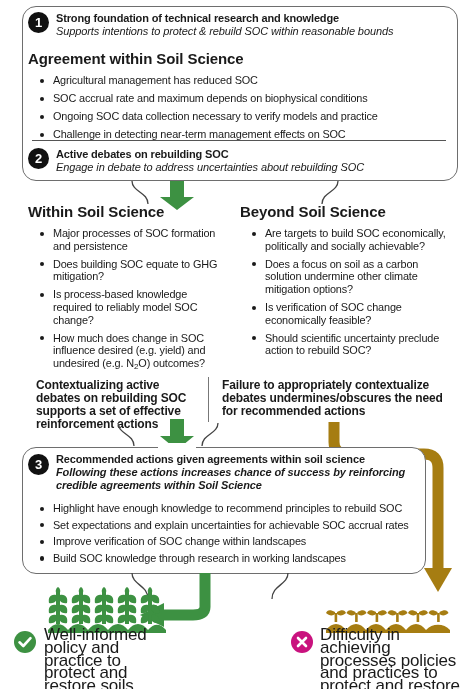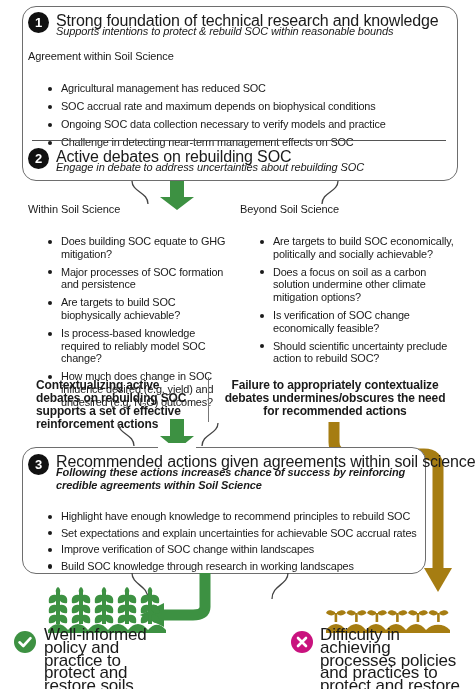--- a/index.html
+++ b/index.html
@@ -29,32 +29,32 @@
 
   
   .numcircle{
     position:absolute;width:21px;height:21px;border-radius:50%;
     background:#111;color:#fff;font-weight:bold;font-size:13px;
     line-height:21px;text-align:center;
   }
 
   
   .sec-title{
-    position:absolute;font-weight:normal;font-size:16px;letter-spacing:-.15px;
+    position:absolute;font-weight:bold;font-size:11px;letter-spacing:-.15px;
   }
   .sec-sub{
     position:absolute;font-style:italic;font-size:11px;letter-spacing:-.1px;
     line-height:13px;
   }
   .blk-head{
-    position:absolute;font-weight:normal;font-size:11px;letter-spacing:-.1px;text-align:right;
+    position:absolute;font-weight:bold;font-size:15px;letter-spacing:-.1px;text-align:right;
   }
 
   ul.bl{
-    position:absolute;margin:16px;padding:0;list-style:none;
+    position:absolute;margin:8px;padding:0;list-style:none;
   }
   ul.bl li{
     position:relative;padding-left:15px;margin:0 0 5.5px 0;
     font-size:10.9px;line-height:12.6px;letter-spacing:-.15px;
   }
   ul.bl li:before{
     content:"";position:absolute;left:2px;top:4.6px;
     width:4.2px;height:4.2px;border-radius:50%;background:#1a1a1a;
   }
   ul.tight li{margin-bottom:4px;}
@@ -121,42 +121,41 @@
     <path d="M2,1 C2,12 18,12 18,24" fill="none" stroke="#444" stroke-width="1.3"></path>
     <path d="M208,1 C208,12 192,12 192,24" fill="none" stroke="#444" stroke-width="1.3"></path>
   </svg>
 
   <svg class="garrow" style="left:158px;top:181px;" width="38" height="30">
     <polygon points="12,0 26,0 26,16 36,16 19,29 2,16 12,16" fill="#3d9142"></polygon>
   </svg>
 
   <div class="blk-head" style="left:28px;top:203px;">Within Soil Science</div>
   <ul class="bl" style="left:30px;top:219px;width:190px;">
+    <li>Major processes of SOC formation and persistence</li>
     <li>Does building SOC equate to GHG mitigation?</li>
-    <li>Major processes of SOC formation and persistence</li>
-    <li>Are targets to build SOC biophysically achievable?</li>
     <li>Is process-based knowledge required to reliably model SOC change?</li>
     <li>
       How much does change in SOC influence desired (e.g. yield) and undesired (e.g. N<sub>2</sub>O) outcomes?
     </li>
   </ul>
 
   <div class="blk-head" style="left:240px;top:203px;">Beyond Soil Science</div>
   <ul class="bl" style="left:242px;top:219px;width:196px;">
     <li>Are targets to build SOC economically, politically and socially achievable?</li>
     <li>Does a focus on soil as a carbon solution undermine other climate mitigation options?</li>
     <li>Is verification of SOC change economically feasible?</li>
     <li>Should scientific uncertainty preclude action to rebuild SOC?</li>
   </ul>
 
   <div class="stmt" style="left:36px;top:379px;width:166px;">Contextualizing active debates on rebuilding SOC supports a set of effective reinforcement actions</div>
 
   <div class="vdiv" style="left:208px;top:377px;height:45px;"></div>
 
-  <div class="stmt" style="left:222px;top:379px;width:226px;text-align:center;">Failure to appropriately contextualize debates undermines/obscures the need for recommended actions</div>
+  <div class="stmt" style="left:222px;top:379px;width:226px;">Failure to appropriately contextualize debates undermines/obscures the need for recommended actions</div>
 
   <svg class="garrow" style="left:116px;top:423px;" width="104" height="24">
     <path d="M2,0 C2,11 18,11 18,23" fill="none" stroke="#444" stroke-width="1.3"></path>
     <path d="M102,0 C102,11 86,11 86,23" fill="none" stroke="#444" stroke-width="1.3"></path>
   </svg>
 
   <svg class="garrow" style="left:158px;top:419px;" width="38" height="32">
     <polygon points="12,0 26,0 26,17 36,17 19,31 2,17 12,17" fill="#3d9142"></polygon>
   </svg>
 

